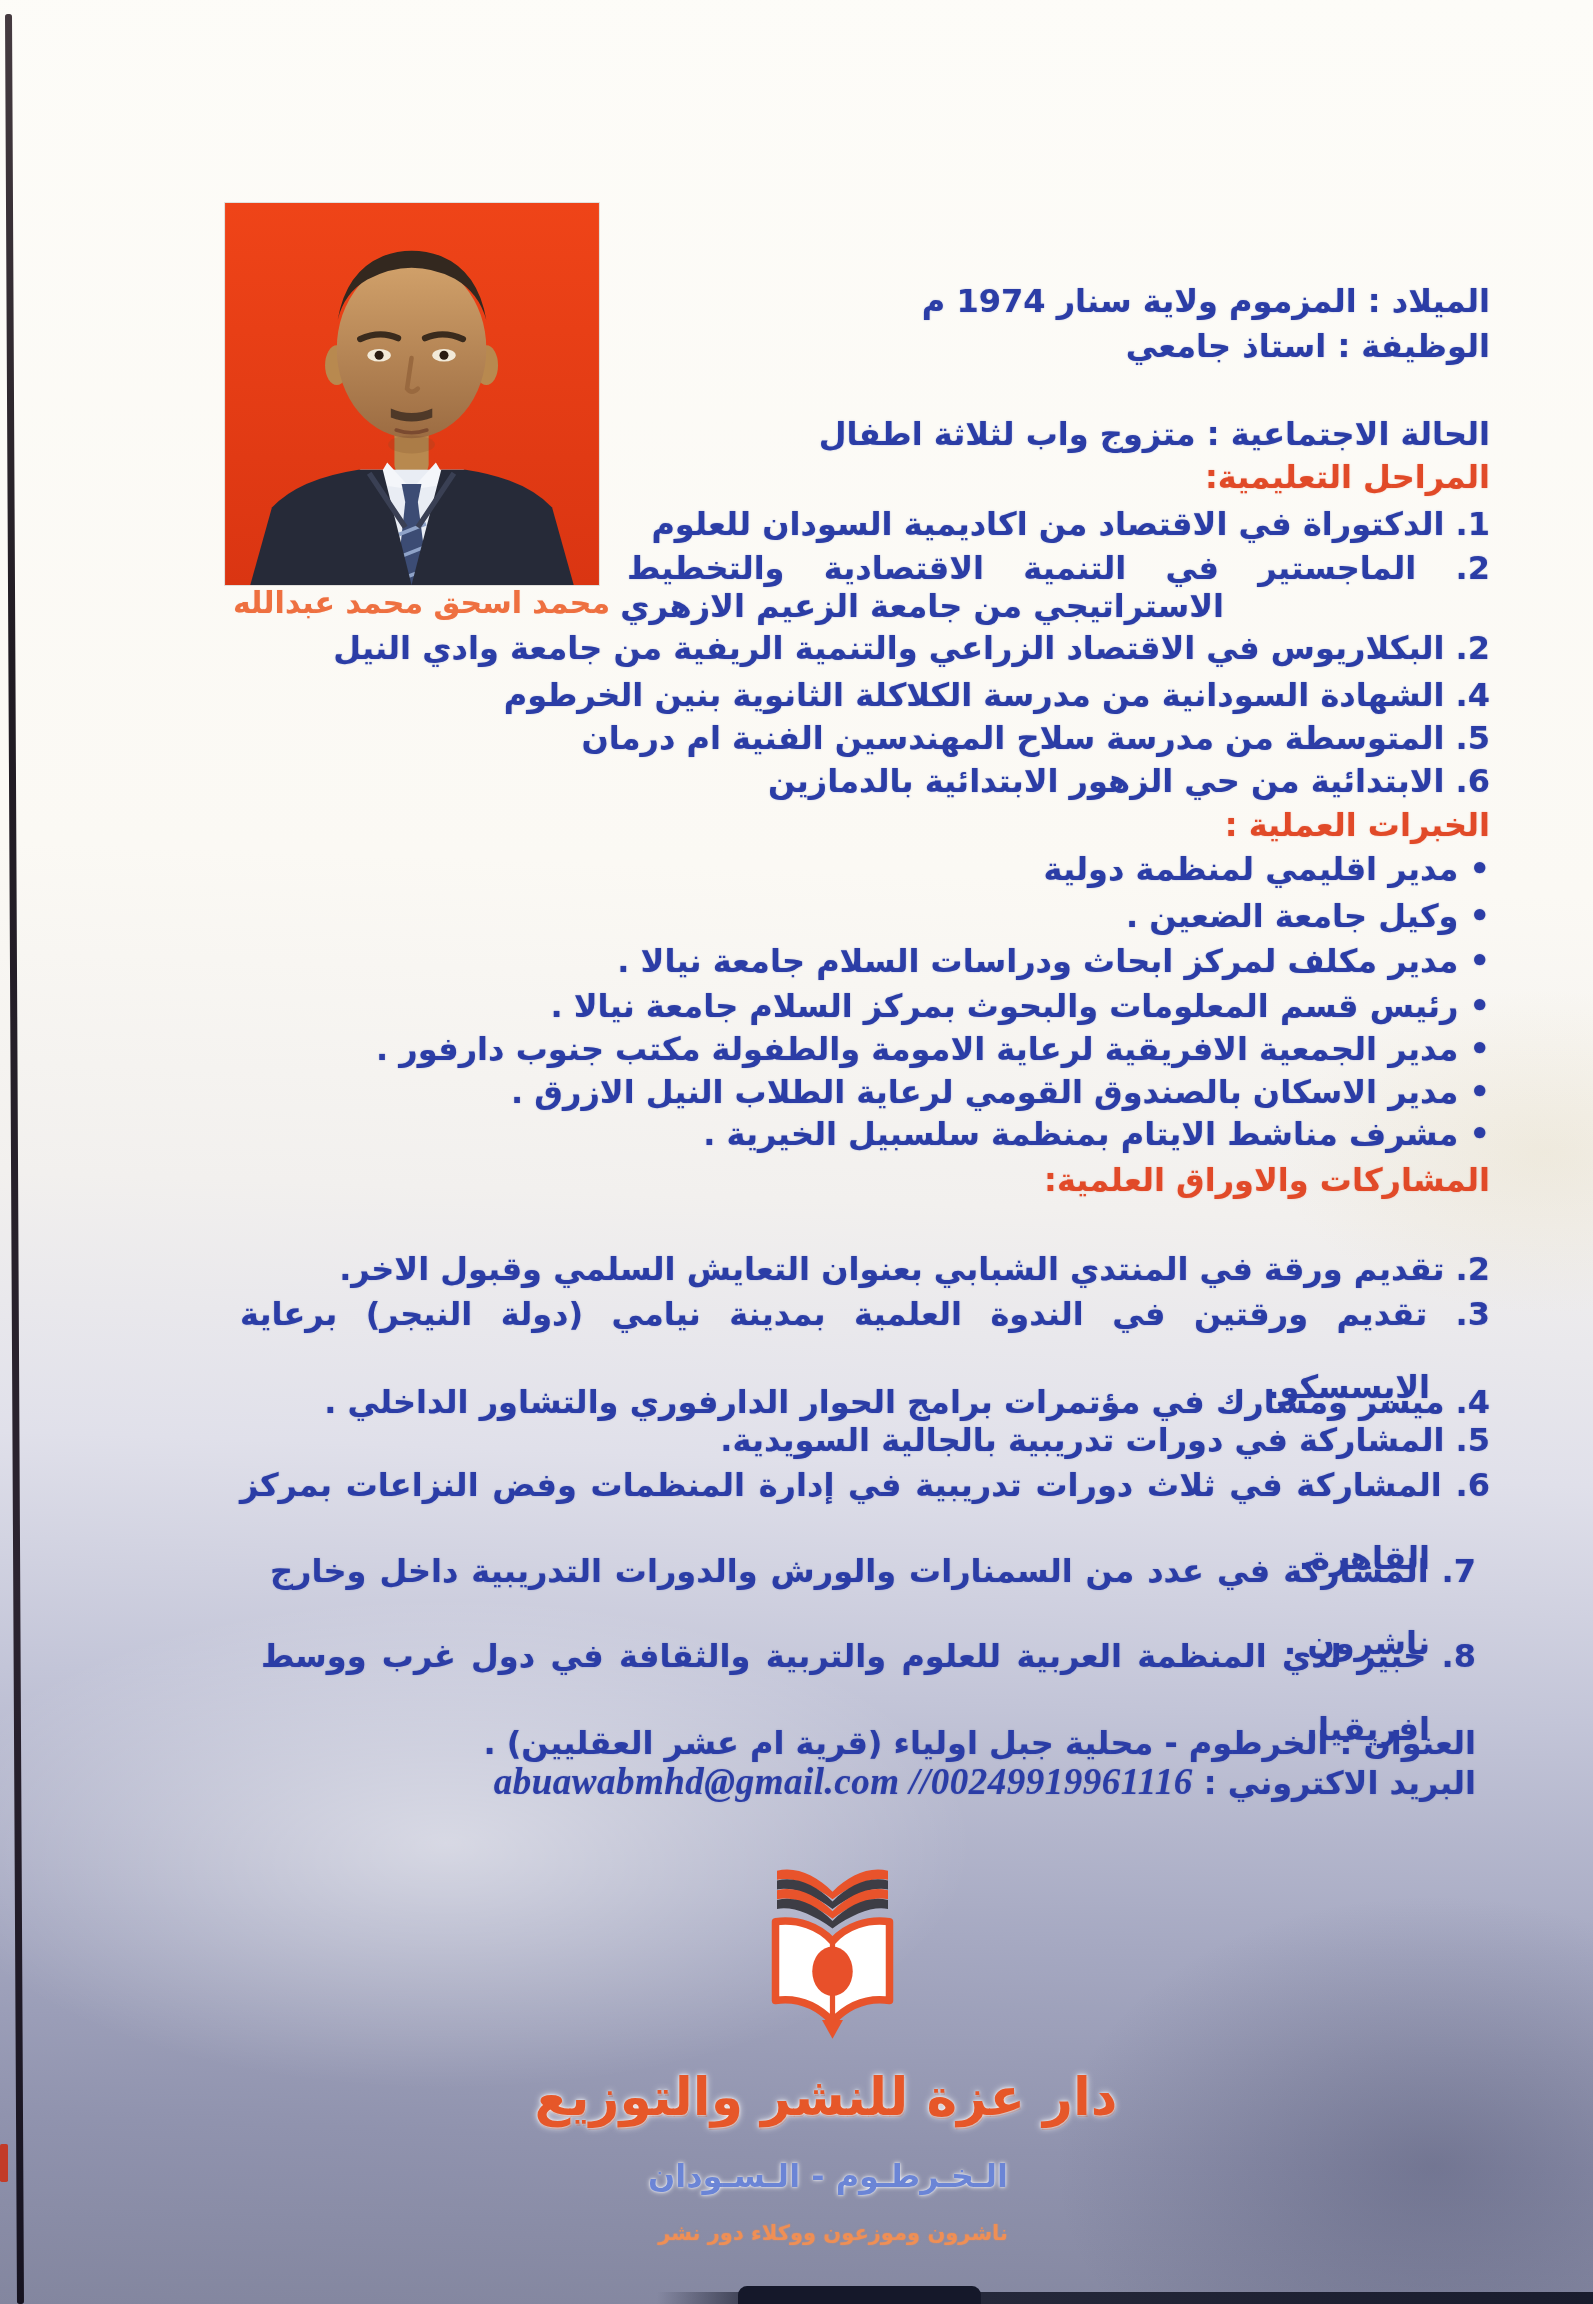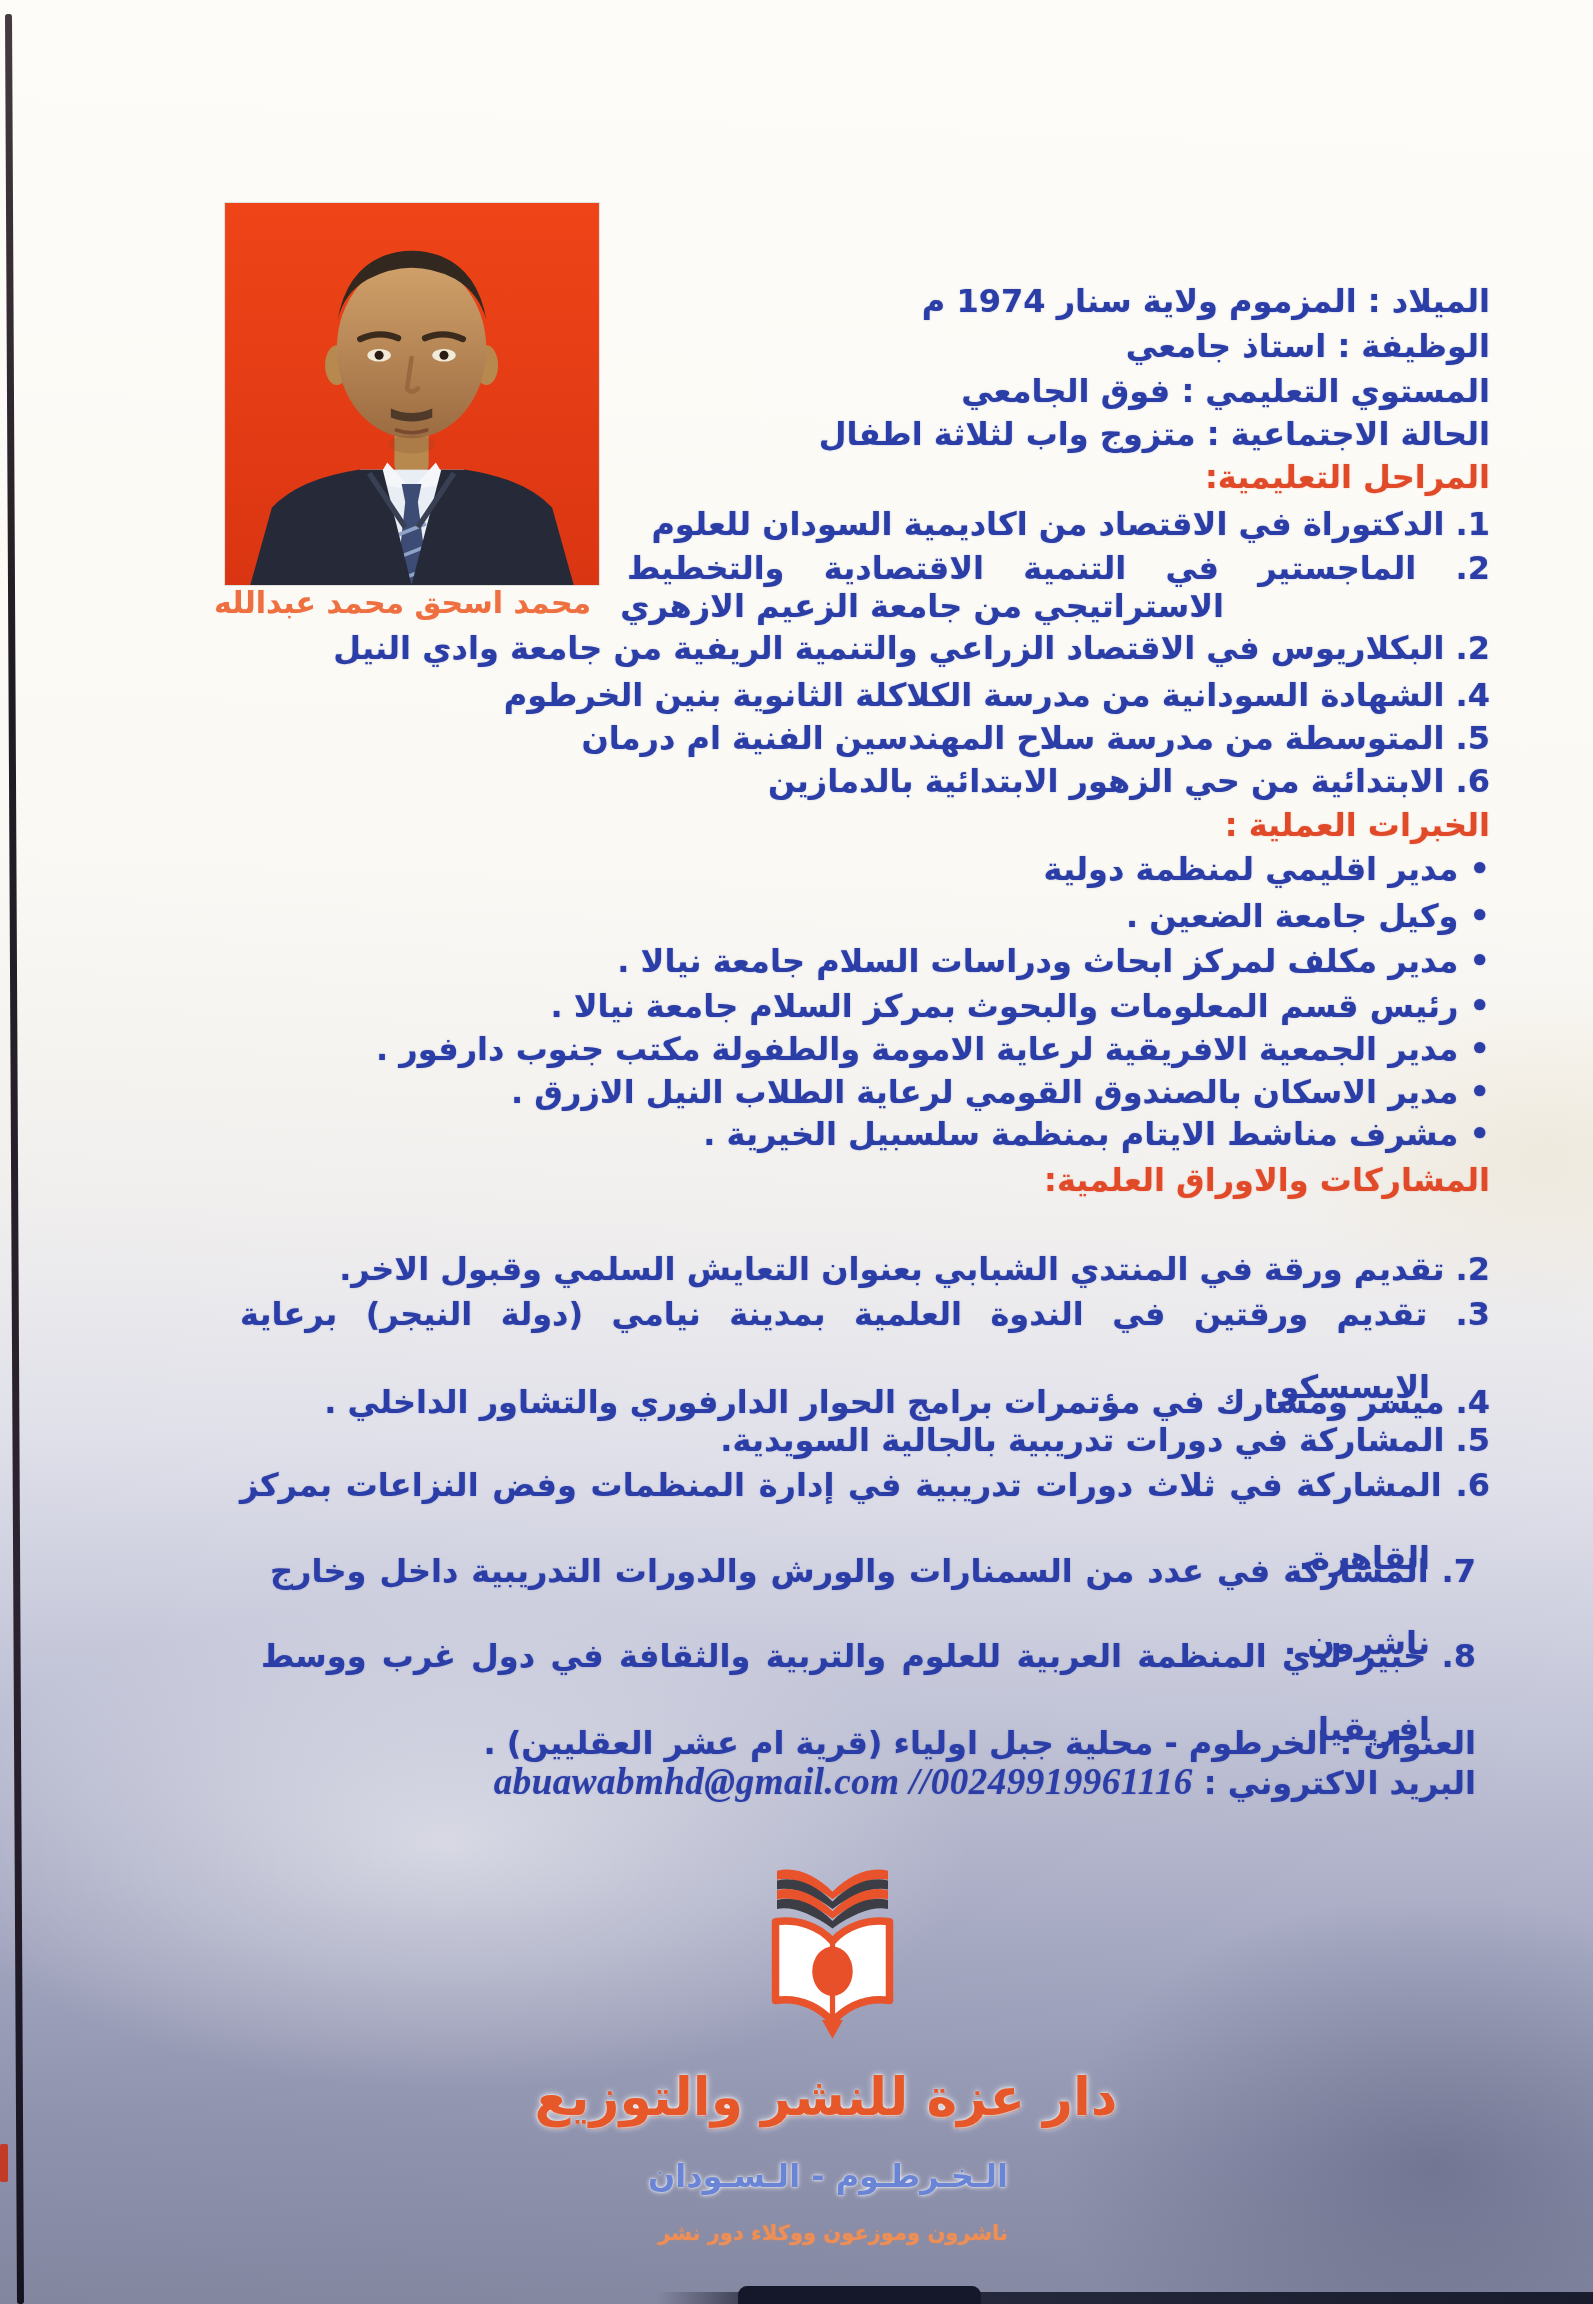--- a/index.html
+++ b/index.html
@@ -43,21 +43,21 @@
     unicode-bidi:embed;
     letter-spacing:0.5px;
     font-style:italic;
   }
   #photo{
     position:absolute;left:225px;top:203px;width:374px;height:382px;
     box-shadow:0 0 0 0.9px rgba(0,0,0,.12);
   }
   #photo-caption{
     position:absolute;left:214px;top:585px;width:396px;
-    direction:rtl;text-align:left;
+    direction:rtl;text-align:right;
     font-weight:bold;font-size:30px;color:#ee7040;
     text-shadow:0 0 2.7px rgba(255,255,255,.8),0 0 0.9px rgba(238,112,64,.6);
   }
   #logo{position:absolute;left:765px;top:1852px;width:135px;height:189px;}
   #publisher-name{
     position:absolute;left:826px;top:2067px;transform:translateX(-50%);
     direction:rtl;white-space:nowrap;
     font-weight:bold;font-size:52px;color:#e65729;
     text-shadow:0 0 7.2px rgba(255,255,255,.9),0 0 2.7px rgba(255,255,255,.85),0.9px 1.8px 0 rgba(170,55,20,.35);
   }
@@ -135,21 +135,20 @@
       <path d="M207,172 L202,206 Q207,213 214,206" stroke="#99693f" stroke-width="5" fill="none" stroke-linecap="round"></path>
       <path d="M184,228 Q207,238 230,228 L230,238 Q207,247 184,238 Z" fill="#3a2b20" opacity=".8"></path>
       <path d="M190,252 Q207,258 224,252" stroke="#7a4a30" stroke-width="4" fill="none" stroke-linecap="round"></path>
       <ellipse cx="207" cy="268" rx="26" ry="10" fill="#7a4a2a" opacity=".2"></ellipse>
     </svg>
   </div>
   <div id="photo-caption">محمد اسحق محمد عبدالله</div>
 
   <div class="ln" style="top:281px">الميلاد : المزموم ولاية سنار 1974 م</div>
   <div class="ln" style="top:326px">الوظيفة : استاذ جامعي</div>
-  <div class="ln" style="top:371px">المستوي التعليمي : فوق الجامعي</div>
   <div class="ln" style="top:414px">الحالة الاجتماعية : متزوج واب لثلاثة اطفال</div>
 
   <div class="ln hd" style="top:457px">المراحل التعليمية:</div>
   <div class="ln" style="top:504px">1. الدكتوراة في الاقتصاد من اكاديمية السودان للعلوم</div>
   <div class="ln jst" style="top:548px;left:627px">2. الماجستير في التنمية الاقتصادية والتخطيط</div>
   <div class="ln" style="top:586px;right:369px">الاستراتيجي من جامعة الزعيم الازهري</div>
   <div class="ln" style="top:628px">2. البكلاريوس في الاقتصاد الزراعي والتنمية الريفية من جامعة وادي النيل</div>
   <div class="ln" style="top:675px">4. الشهادة السودانية من مدرسة الكلاكلة الثانوية بنين الخرطوم</div>
   <div class="ln" style="top:718px">5. المتوسطة من مدرسة سلاح المهندسين الفنية ام درمان</div>
   <div class="ln" style="top:761px">6. الابتدائية من حي الزهور الابتدائية بالدمازين</div>

